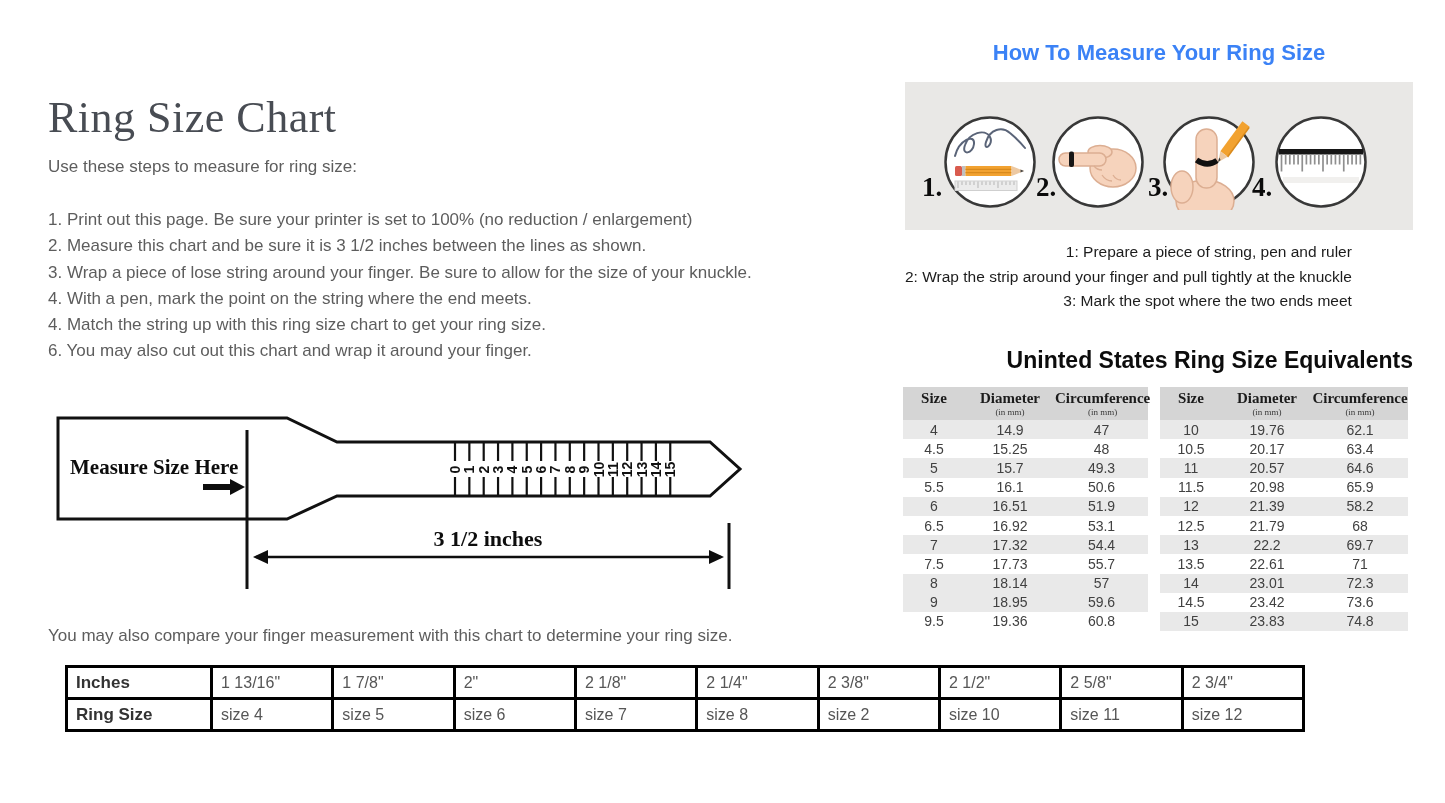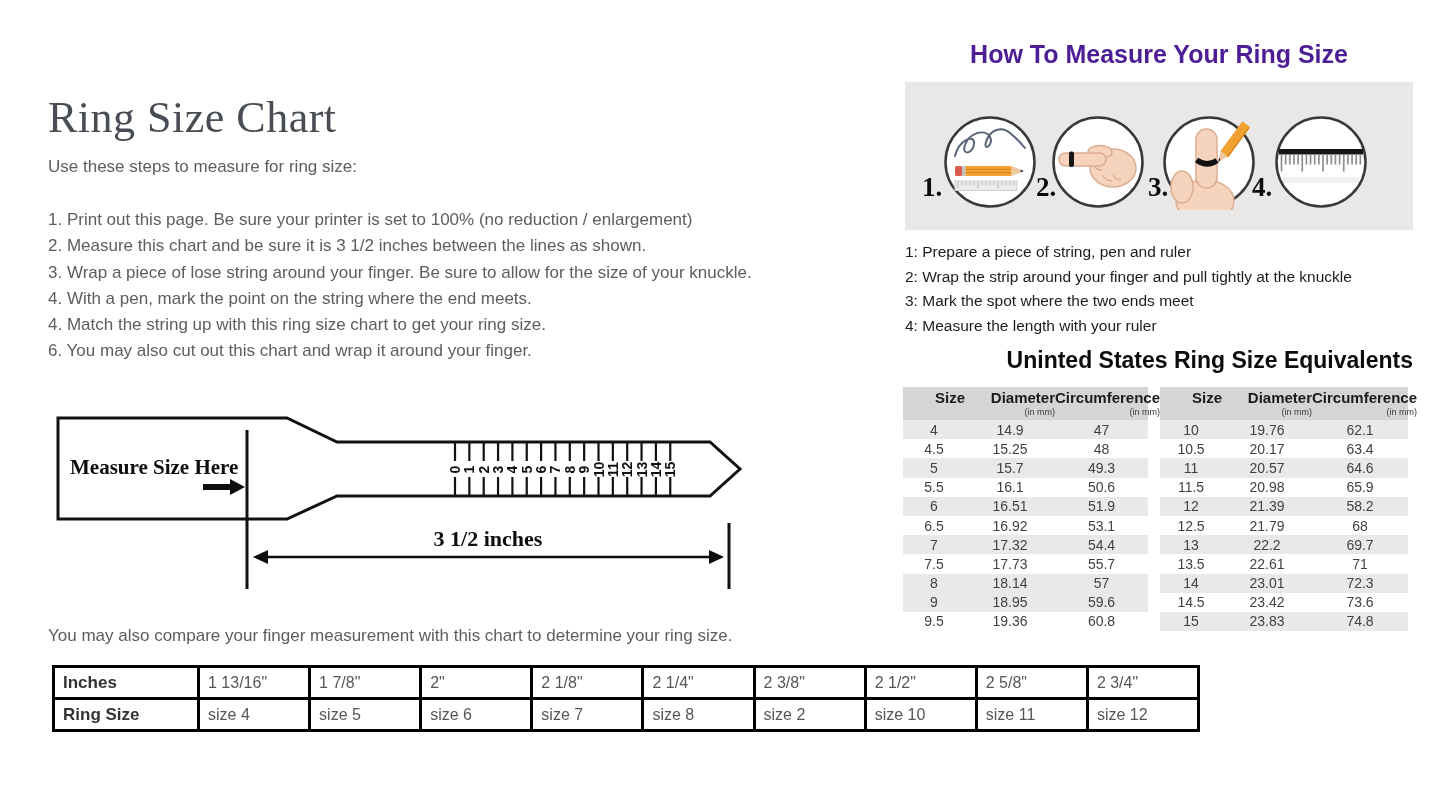--- a/index.html
+++ b/index.html
@@ -18,43 +18,43 @@
   
   #sizer-svg{left:40px;top:410px;}
   #sizer-svg .outline{fill:#fff;stroke:#111;stroke-width:3;stroke-linejoin:miter;}
   #sizer-svg .mline{stroke:#111;stroke-width:3;}
   #scale-group line{stroke:#111;stroke-width:2.2;}
   #scale-group text{font:bold 14px "Liberation Sans",sans-serif;fill:#111;}
   .measure-label{font:bold 21px "Liberation Serif",serif;fill:#0d0d0d;}
   .dim-label{font:bold 22px "Liberation Serif",serif;fill:#0d0d0d;}
 
   
-  #bottom-table{left:52px;top:665px;width:1148px;border-collapse:collapse;table-layout:fixed;}
+  #bottom-table{left:65px;top:665px;width:1240px;border-collapse:collapse;table-layout:fixed;}
   #bottom-table th,#bottom-table td{border:3px solid #000;height:27px;padding:1px 4px 1px 8px;
       text-align:left;vertical-align:middle;overflow:hidden;white-space:nowrap;}
   #bottom-table th{width:130px;font-size:17px;color:#333;font-weight:bold;}
   #bottom-table td{font-size:16px;color:#565656;font-weight:normal;}
 
   
   #howto-title{left:905px;top:40px;width:508px;margin:0;text-align:center;
-               font-size:25px;font-weight:bold;color:#4c1d95;}
+               font-size:22px;font-weight:bold;color:#3b82f6;}
   #illustration-box{left:905px;top:82px;width:508px;height:148px;background:#e9e8e6;}
   .circ-icon{position:absolute;}
   .step-num{position:absolute;top:172px;font:bold 27px "Liberation Serif",serif;color:#0b0b0b;}
-  #howto-steps{left:905px;top:240px;margin:0;padding:0;list-style:none;}
+  #howto-steps{left:905px;top:240px;margin:0;padding:0;list-style:none;text-align:right;}
   #howto-steps li{font-size:15.5px;color:#1c1c1c;line-height:24.6px;white-space:nowrap;}
   #equiv-title{left:903px;top:347px;width:510px;margin:0;text-align:right;
                font-size:23px;font-weight:bold;color:#0c0c0c;}
 
   .eq-table{position:absolute;top:387px;}
   #eq-left{left:903px;width:245px;}
   #eq-right{left:1160px;width:248px;}
   .eq-header{display:grid;grid-template-columns:62px 90px 1fr;background:#d5d5d5;
              height:33px;padding-top:2px;box-sizing:border-box;}
-  .eq-header .col{text-align:right;}
+  .eq-header .col{text-align:center;font-family:Liberation Serif, serif;}
   .eq-header .lbl{font-size:15px;font-weight:bold;color:#1b1b1b;line-height:15px;}
   .eq-header .unit{display:block;font-size:9px;color:#3a3a3a;line-height:9px;margin-top:1px;}
   .eq-row{display:grid;grid-template-columns:62px 90px 1fr;height:19.2px;align-items:center;}
   .eq-row.shaded{background:#e9e9e9;}
   .eq-row span{text-align:center;font-size:14px;color:#414141;}
 
   
   .circ-outline{fill:#fff;stroke:#383838;stroke-width:2.5;}
   .string{fill:none;stroke:#5a6478;stroke-width:2;stroke-linecap:round;}
   .skin{fill:#f6d3bc;stroke:#dcae92;stroke-width:1.5;stroke-linejoin:round;}
@@ -270,21 +270,20 @@
         <line x1="83.2" y1="40.5" x2="83.2" y2="50.5"></line>
         <line x1="87.35000000000001" y1="40.5" x2="87.35000000000001" y2="50.5"></line>
       </g>
     <rect x="10" y="63" width="76" height="6" fill="#f1f0ee"></rect>
   </svg>
 
   <ul class="abs" id="howto-steps">
       <li>1: Prepare a piece of string, pen and ruler</li>
       <li>2: Wrap the strip around your finger and pull tightly at the knuckle</li>
       <li>3: Mark the spot where the two ends meet</li>
-      <li>4: Measure the length with your ruler</li>
     </ul>
 
   <h3 class="abs" id="equiv-title">Uninted States Ring Size Equivalents</h3>
 
   <div class="eq-table" id="eq-left">
     <div class="eq-header">
       <span class="col"><span class="lbl">Size</span></span>
       <span class="col"><span class="lbl">Diameter</span><span class="unit">(in mm)</span></span>
       <span class="col"><span class="lbl">Circumference</span><span class="unit">(in mm)</span></span>
     </div>

